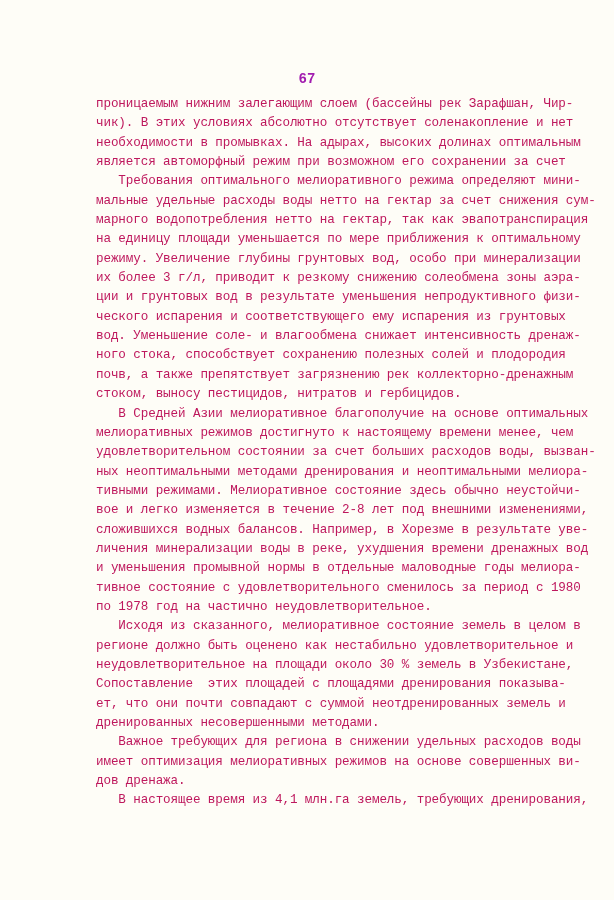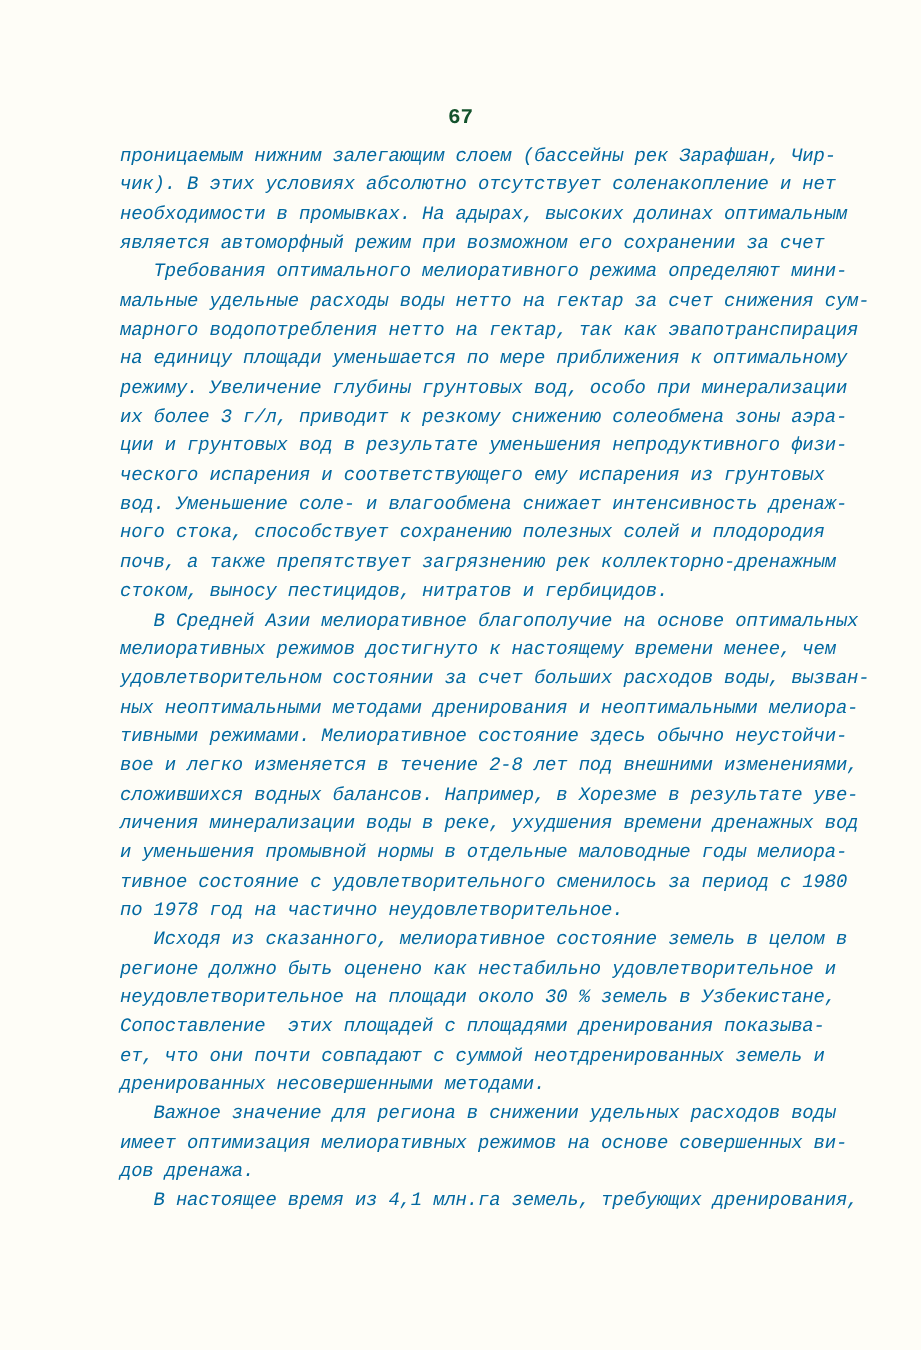--- a/index.html
+++ b/index.html
@@ -22,34 +22,33 @@
   }
   .page-number {
     position: absolute;
     top: 71px;
     left: 0;
     width: 614px;
     text-align: center;
     font-family: "Liberation Mono", monospace;
     font-size: 14px;
     font-weight: bold;
-    color: #14532d;
+    color: #a21caf;
     letter-spacing: 0;
   }
   .body-text {
     position: absolute;
     top: 95px;
-    left: 80px;
+    left: 96px;
     width: 480px;
     font-family: "Liberation Mono", monospace;
     font-size: 12.6px;
     line-height: 19.35px;
-    color: #0369a1;
+    color: #be185d;
     letter-spacing: -0.1px;
-    font-style: italic;
   }
   .line {
     display: block;
     white-space: pre;
     height: 19.35px;
   }
 </style>
 </head>
 <body>
 
@@ -83,18 +82,18 @@
     <span class="line">личения минерализации воды в реке, ухудшения времени дренажных вод</span>
     <span class="line">и уменьшения промывной нормы в отдельные маловодные годы мелиора-</span>
     <span class="line">тивное состояние с удовлетворительного сменилось за период с 1980</span>
     <span class="line">по 1978 год на частично неудовлетворительное.</span>
     <span class="line">   Исходя из сказанного, мелиоративное состояние земель в целом в</span>
     <span class="line">регионе должно быть оценено как нестабильно удовлетворительное и</span>
     <span class="line">неудовлетворительное на площади около 30 % земель в Узбекистане,</span>
     <span class="line">Сопоставление  этих площадей с площадями дренирования показыва-</span>
     <span class="line">ет, что они почти совпадают с суммой неотдренированных земель и</span>
     <span class="line">дренированных несовершенными методами.</span>
-    <span class="line">   Важное значение для региона в снижении удельных расходов воды</span>
+    <span class="line">   Важное требующих для региона в снижении удельных расходов воды</span>
     <span class="line">имеет оптимизация мелиоративных режимов на основе совершенных ви-</span>
     <span class="line">дов дренажа.</span>
     <span class="line">   В настоящее время из 4,1 млн.га земель, требующих дренирования,</span>
   </div>
 </div>
 
 </body></html>

